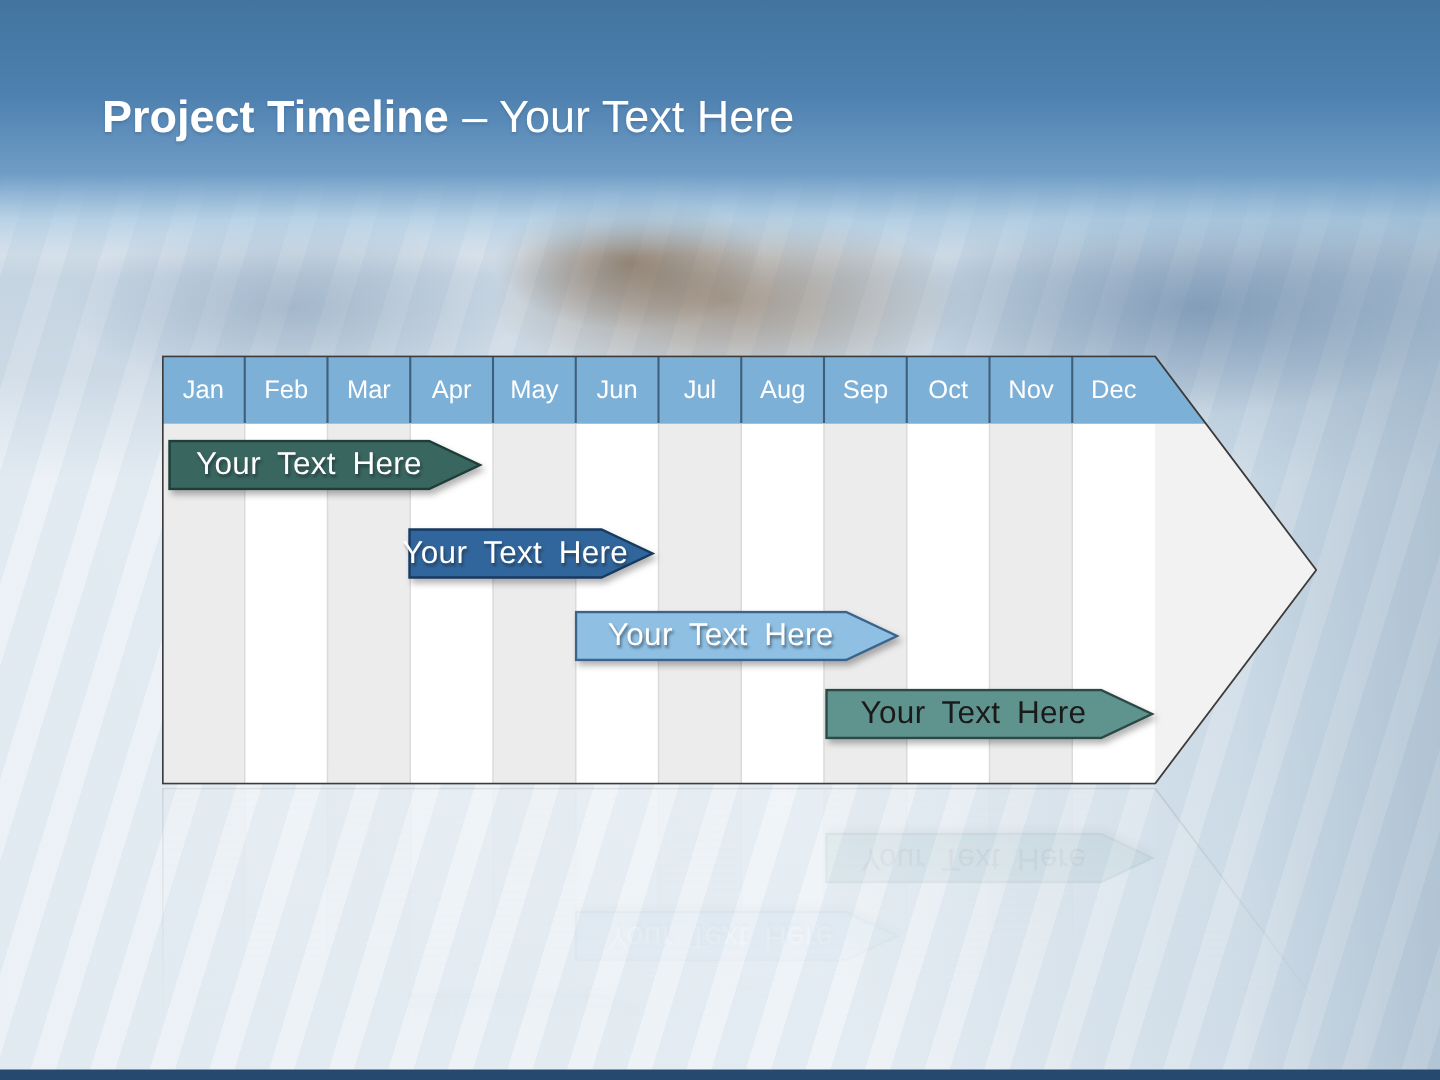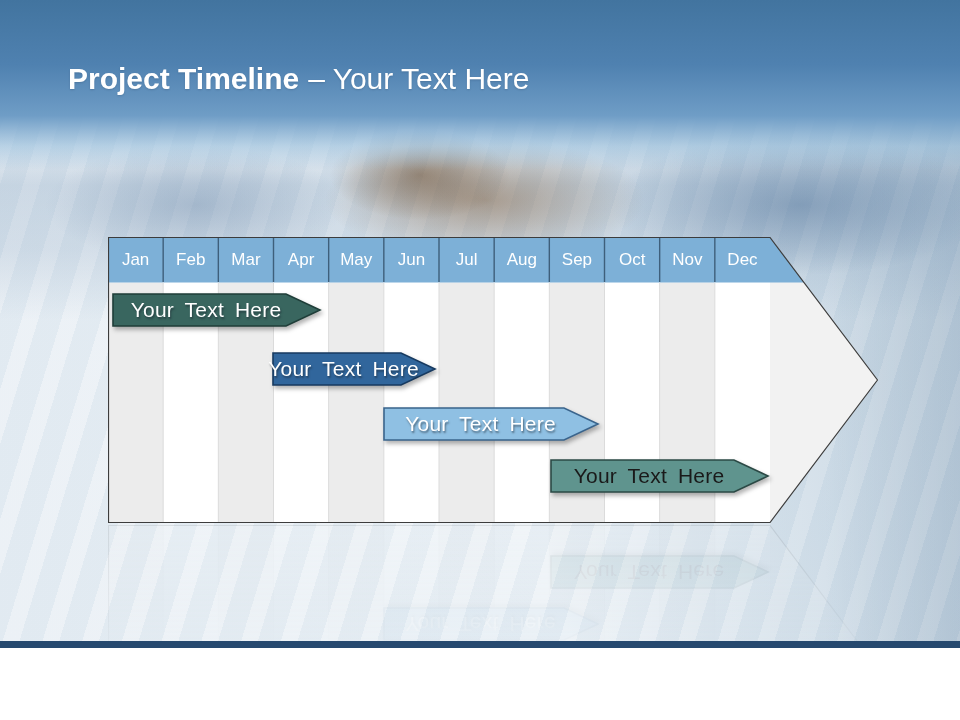--- a/index.html
+++ b/index.html
@@ -1,17 +1,17 @@
 <!DOCTYPE html>
 <html><head>
 <meta charset="utf-8">
 <style>
   html,body{margin:0;padding:0;}
   #slide{
-    position:relative;width:960px;height:648px;overflow:hidden;
+    position:relative;width:960px;height:720px;overflow:hidden;
     font-family:"Liberation Sans",sans-serif;background:#8b5cf6;
   }
   
   .bg-photo{
     position:absolute;inset:0;
     background:
       radial-gradient(ellipse 90px 45px at 420px 175px, rgba(105,75,45,0.50), rgba(105,75,45,0) 100%),
       radial-gradient(ellipse 160px 62px at 485px 200px, rgba(128,92,56,0.50), rgba(128,92,56,0) 100%),
       radial-gradient(ellipse 190px 70px at 800px 205px, rgba(70,105,145,0.45), rgba(70,105,145,0) 100%),
       radial-gradient(ellipse 150px 60px at 195px 205px, rgba(95,125,160,0.35), rgba(95,125,160,0) 100%),

